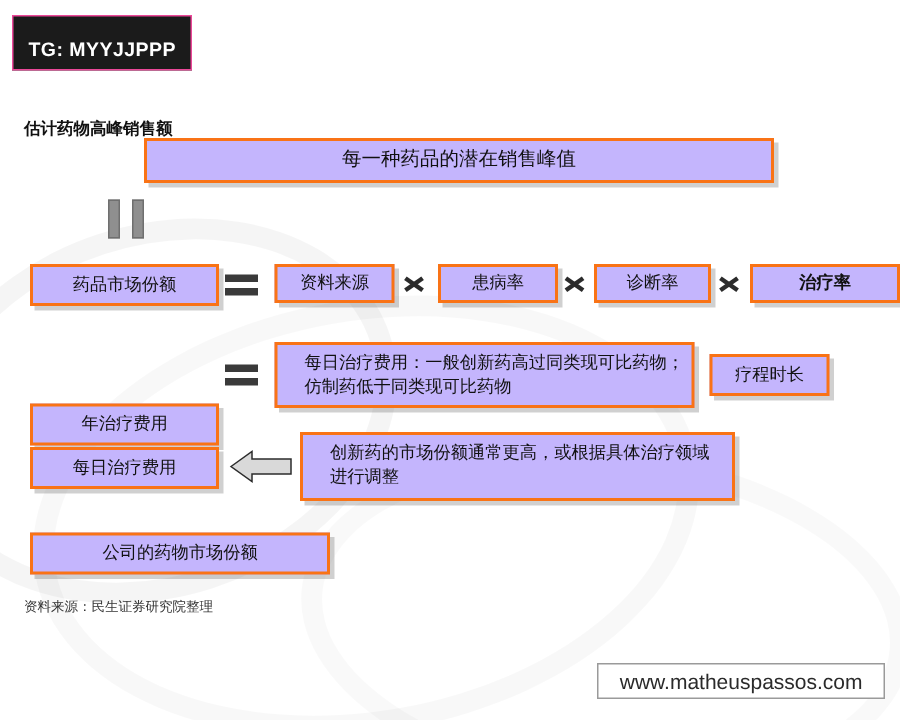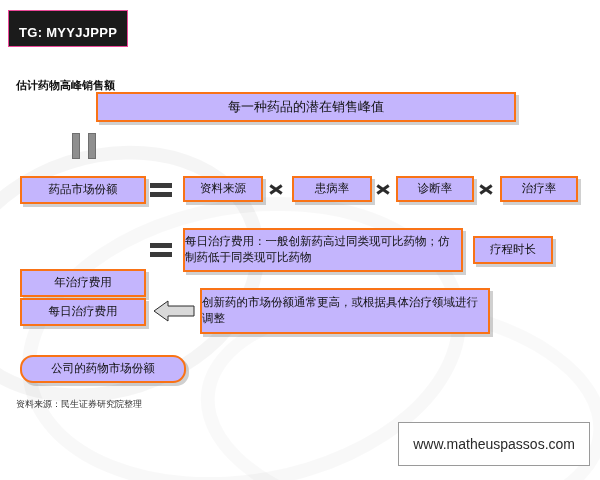--- a/index.html
+++ b/index.html
@@ -49,21 +49,21 @@
 
   
   .url-box {
     position: absolute;
     right: 10px;
     bottom: 14px;
     background: #ffffff;
     border: 1px solid #9a9a9a;
     color: #2a2a2a;
     font-size: 14px;
-    padding: 13px 14px;
+    padding: 3px 14px;
     font-family: "Liberation Sans", sans-serif;
   }
 
   .title {
     position: absolute;
     left: 16px;
     top: 78px;
     font-size: 11px;
     font-weight: bold;
     color: #111;
@@ -95,49 +95,49 @@
     line-height: 1.35;
     box-shadow: 3px 3px 0 rgba(120,120,120,0.35);
     padding: 2px 4px;
   }
   .box.big {
     font-size: 13px;
   }
   .box.left-text {
     justify-content: flex-start;
     text-align: left;
-    padding-left: 0;
+    padding-left: 18px;
   }
 
   
   #box-top {
     left: 96px;
     top: 92px;
     width: 420px;
     height: 30px;
   }
 
   
   #box-treated { left: 20px; top: 176px; width: 126px; height: 28px; }
   #box-population { left: 183px; top: 176px; width: 80px; height: 26px; }
   #box-prevalence { left: 292px; top: 176px; width: 80px; height: 26px; }
   #box-diagnosis { left: 396px; top: 176px; width: 78px; height: 26px; }
-  #box-treatrate { left: 500px; top: 176px; width: 78px; height: 26px; }
+  #box-treatrate { left: 500px; top: 176px; width: 100px; height: 26px; font-weight: bold; }
 
   
   #box-annualcost { left: 20px; top: 236px; width: 126px; height: 28px; margin-top: 33px; }
   #box-dailycost { left: 183px; top: 228px; width: 280px; height: 44px; }
   #box-duration { left: 473px; top: 236px; width: 80px; height: 28px; }
 
   
   #box-marketshare { left: 20px; top: 298px; width: 126px; height: 28px; }
   #box-note { left: 200px; top: 288px; width: 290px; height: 46px; font-family: Liberation Mono, monospace; }
 
   
-  #box-company { left: 20px; top: 355px; width: 166px; height: 28px; border-radius: 13px; }
+  #box-company { left: 20px; top: 355px; width: 200px; height: 28px; }
 
   
   .equals {
     position: absolute;
     width: 22px;
     height: 14px;
     display: flex;
     flex-direction: column;
     justify-content: space-between;
   }

